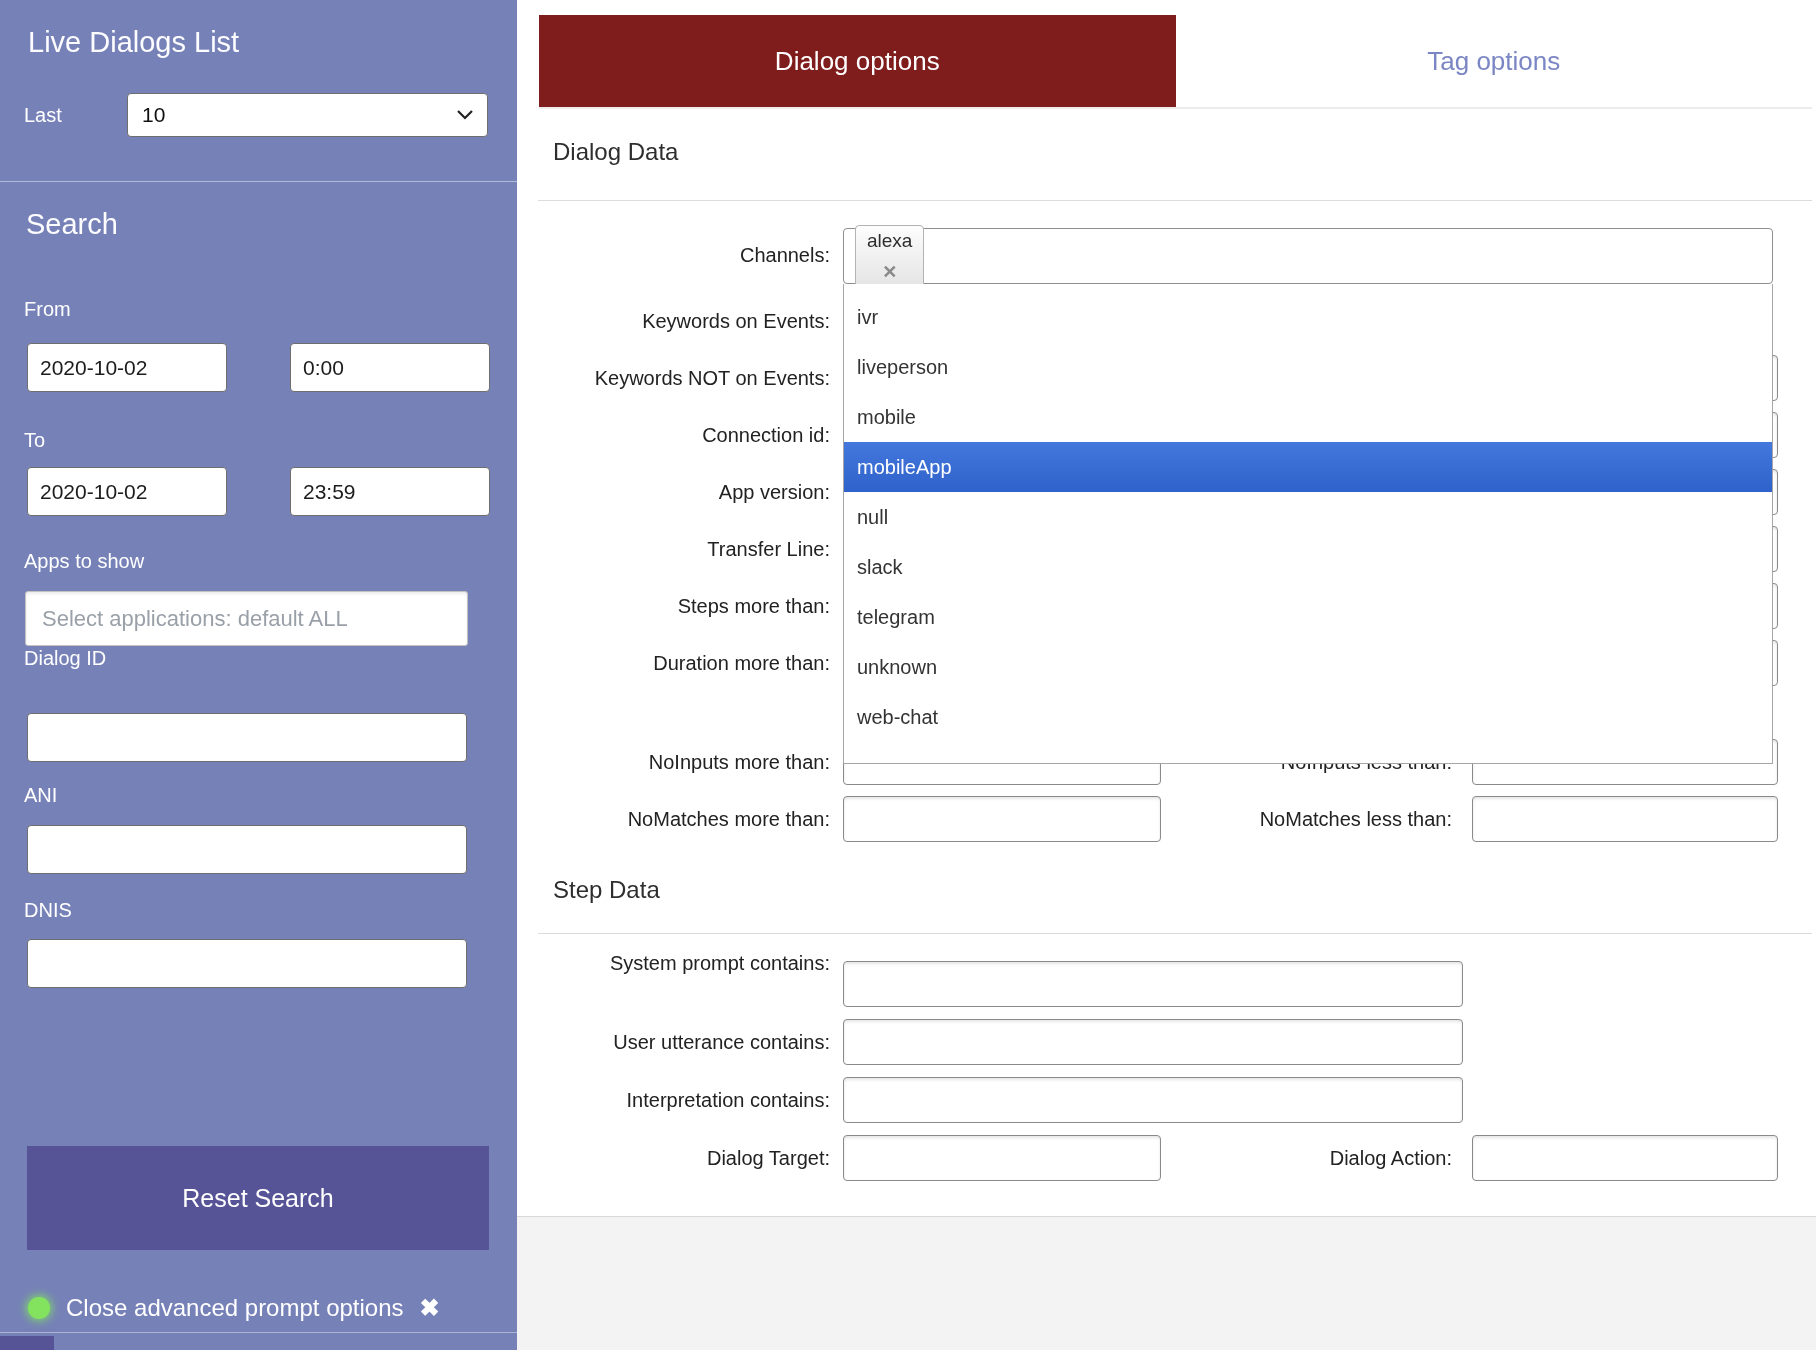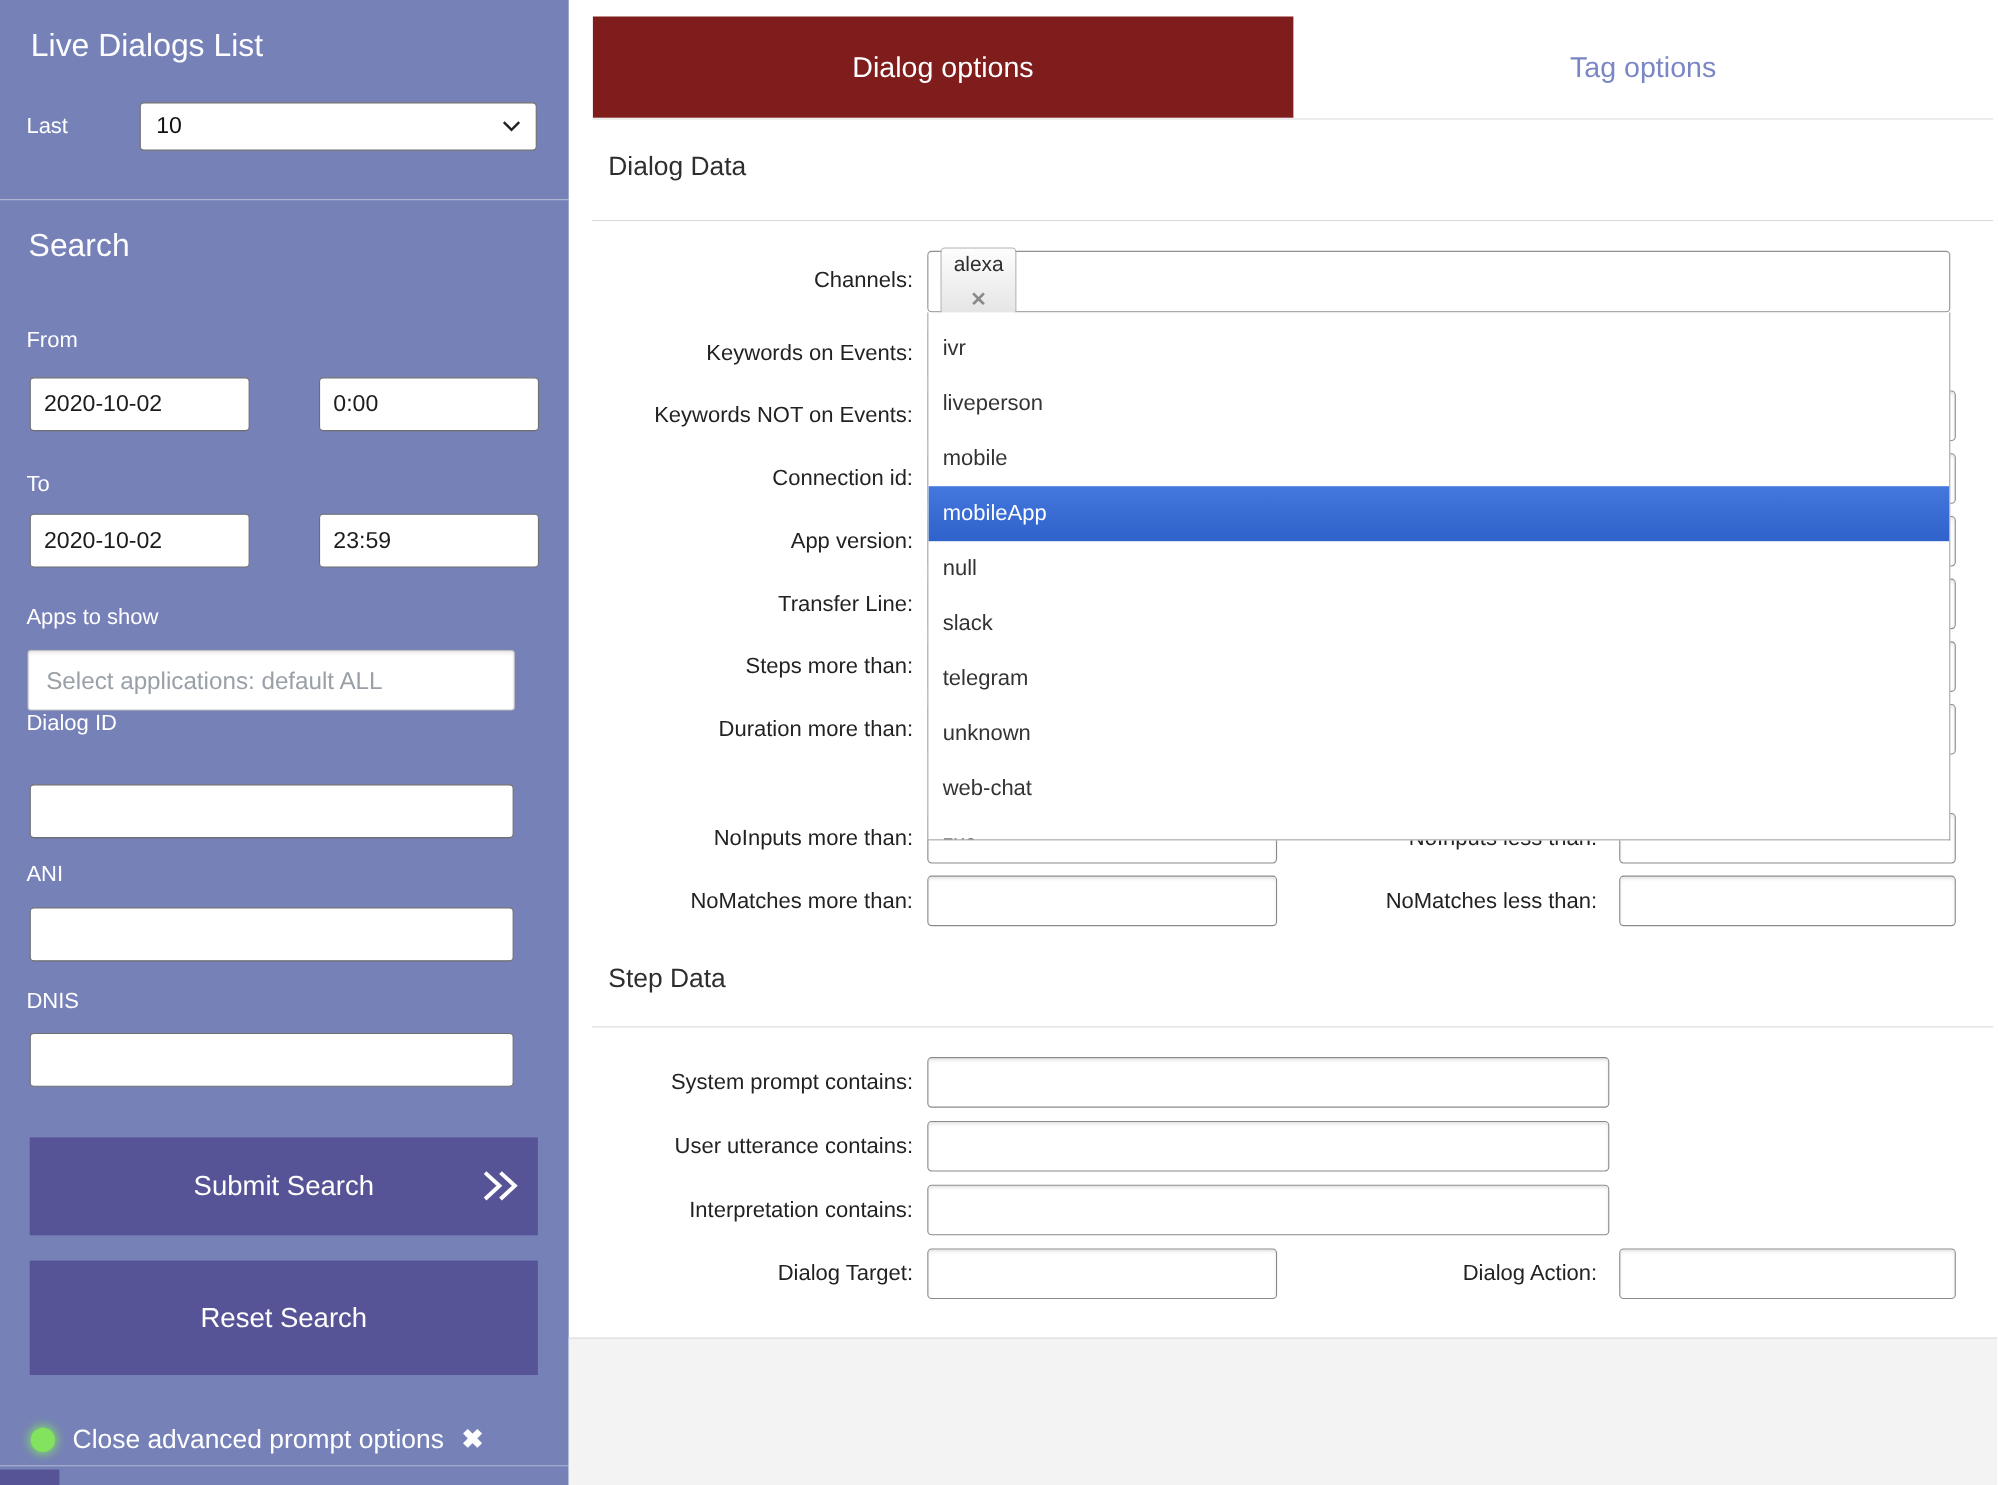--- a/index.html
+++ b/index.html
@@ -106,29 +106,20 @@
 
     <div class="side-lbl" style="top:645px;text-align:right;">Dialog ID</div>
     <input class="side-inp" style="left: 27px; top: 713px; width: 440px;">
 
     <div class="side-lbl" style="top:782px;">ANI</div>
     <input class="side-inp" style="left: 27px; top: 825px; width: 440px;">
 
     <div class="side-lbl" style="top:897px;">DNIS</div>
     <input class="side-inp" style="left: 27px; top: 939px; width: 440px;">
 
-    <button class="side-btn" style="top:1034px;height:89px;position:absolute;">
-      <span>Submit Search</span>
-      <span style="position:absolute;right:16px;top:28px;">
-        <svg width="40" height="32" viewBox="0 0 40 32">
-          <path d="M8 4 L21 16 L8 28" fill="none" stroke="#fff" stroke-width="3.6"></path>
-          <path d="M22 4 L35 16 L22 28" fill="none" stroke="#fff" stroke-width="3.6"></path>
-        </svg>
-      </span>
-    </button>
 
     <button class="side-btn" style="top:1146px;height:104px;position:absolute;">
       <span>Reset Search</span>
     </button>
 
     <div class="close-row">
       <span class="green-dot"></span>
       <span class="close-txt">Close advanced prompt options</span>
       <span class="close-x">✖</span>
     </div>
@@ -194,21 +185,21 @@
     <div class="opt">slack</div>
     <div class="opt">telegram</div>
     <div class="opt">unknown</div>
     <div class="opt">web-chat</div>
     <div class="opt">zxc</div>
   </div>
 
   <div class="section-h" style="top:876px;">Step Data</div>
   <div class="hr" style="top:933px;"></div>
 
-  <div class="lbl l-col" style="top:971px;left:440px;width:390px;">System prompt contains:</div>
+  <div class="lbl l-col" style="top:950px;left:440px;width:390px;">System prompt contains:</div>
   <div class="lbl l-col" style="top:1029px;left:440px;width:390px;">User utterance contains:</div>
   <div class="lbl l-col" style="top:1087px;left:440px;width:390px;">Interpretation contains:</div>
   <div class="lbl l-col" style="top:1145px;">Dialog Target:</div>
   <div class="lbl r-col" style="top:1145px;">Dialog Action:</div>
 
   <input class="inp wide" style="top: 961px;">
   <input class="inp wide" style="top: 1019px;">
   <input class="inp wide" style="top: 1077px;">
   <input class="inp l" style="top: 1135px;">
   <input class="inp r" style="top: 1135px;">

